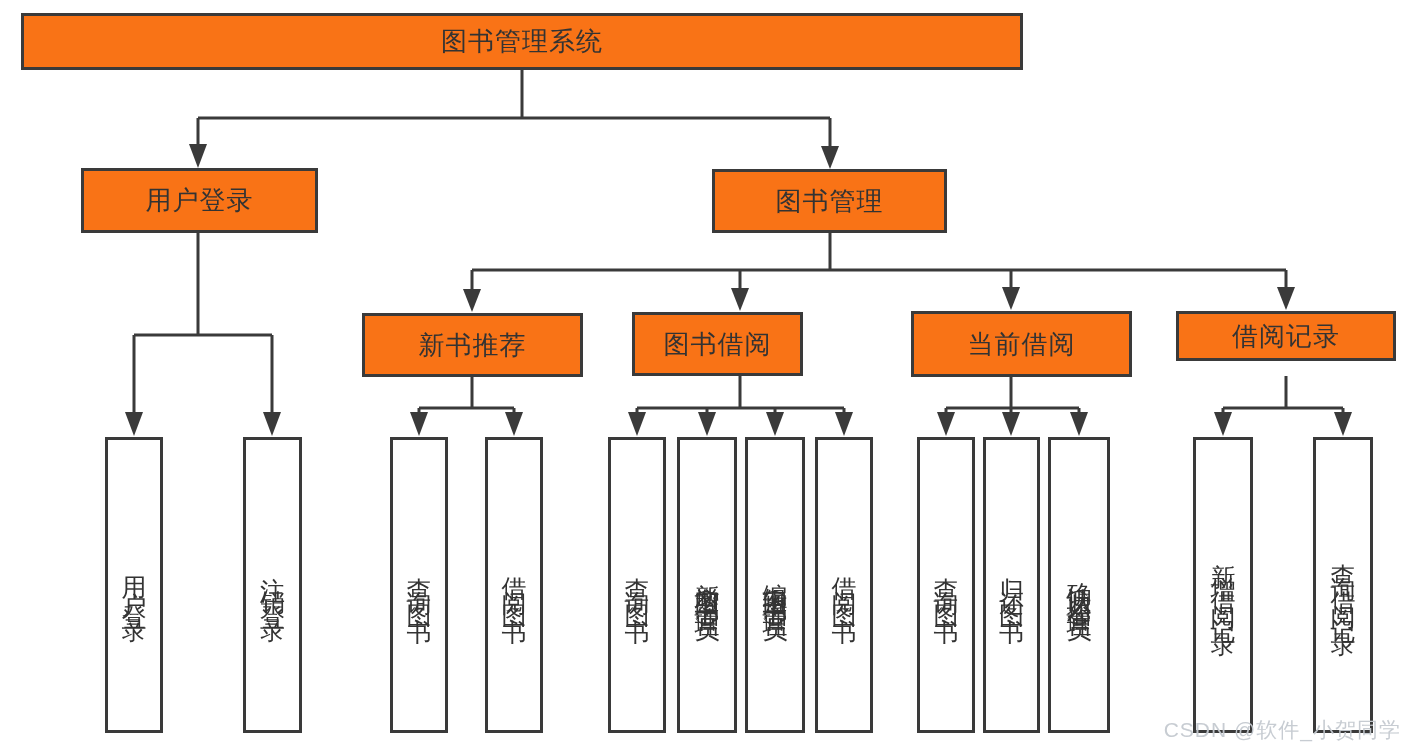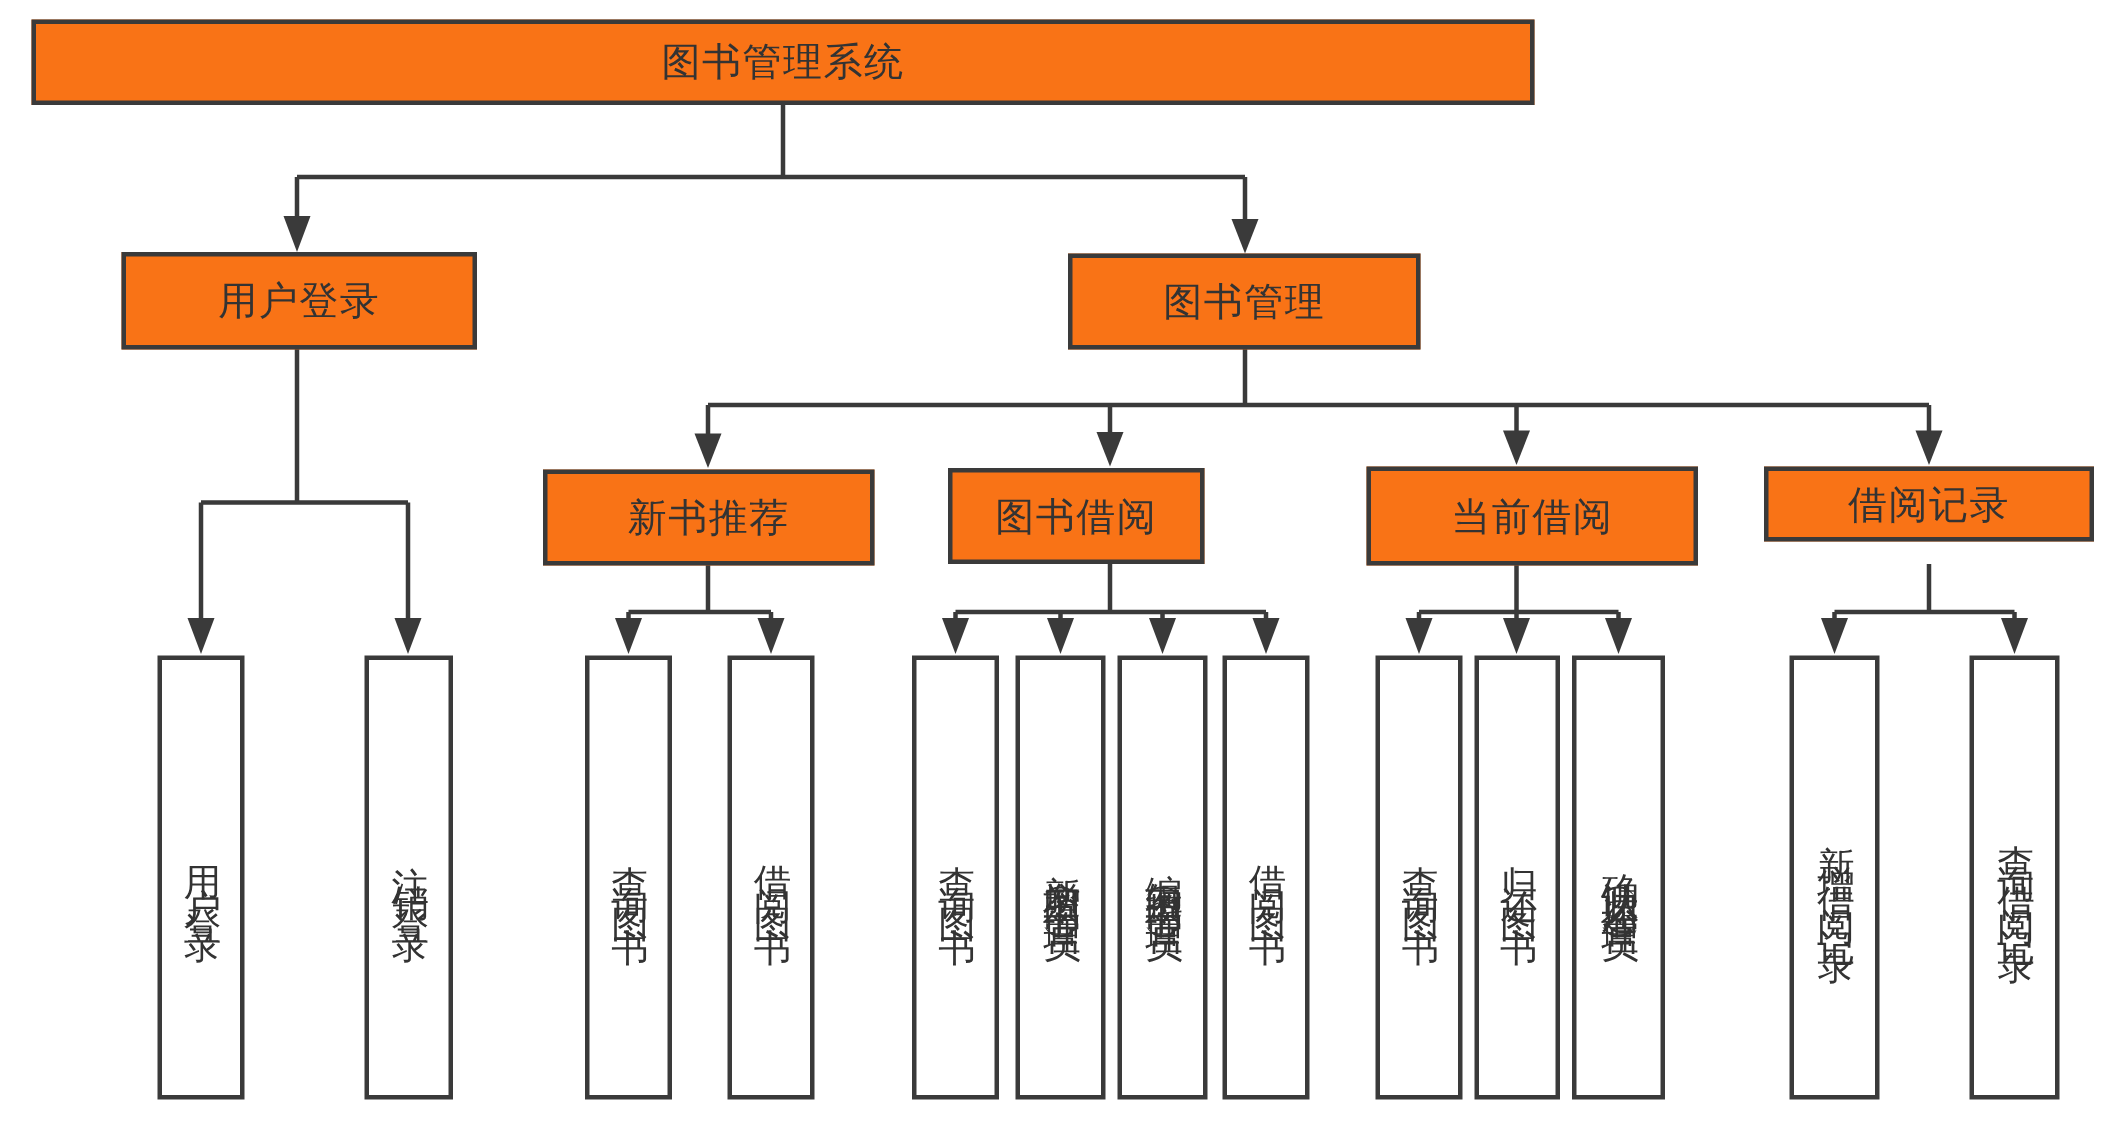--- a/index.html
+++ b/index.html
@@ -131,13 +131,14 @@
   <div class="leaf tight" style="left:745px; width:60px;">编辑图书（管理员）</div>
   <div class="leaf" style="left:815px; width:58px;">借阅图书</div>
 
   <div class="leaf" style="left:917px; width:58px;">查询图书</div>
   <div class="leaf" style="left:983px; width:57px;">归还图书</div>
   <div class="leaf tight" style="left:1048px; width:62px;">确认归还（管理员）</div>
 
   <div class="leaf" style="left:1193px; width:60px;">新增借阅记录</div>
   <div class="leaf" style="left:1313px; width:60px;">查询借阅记录</div>
 
+  <div class="watermark">CSDN @软件_小贺同学</div>
 </div>
 
 </body></html>

